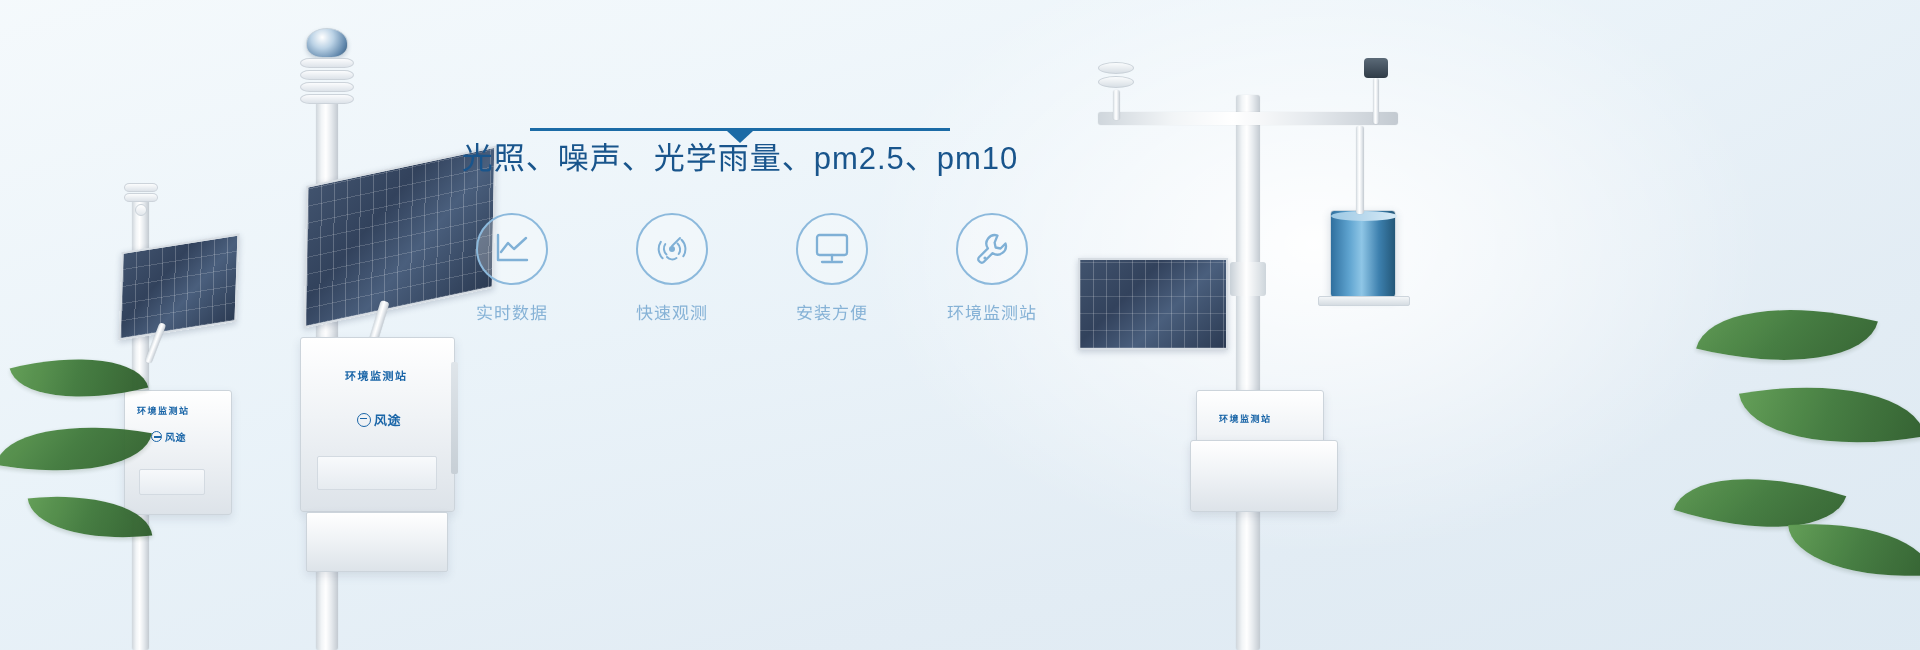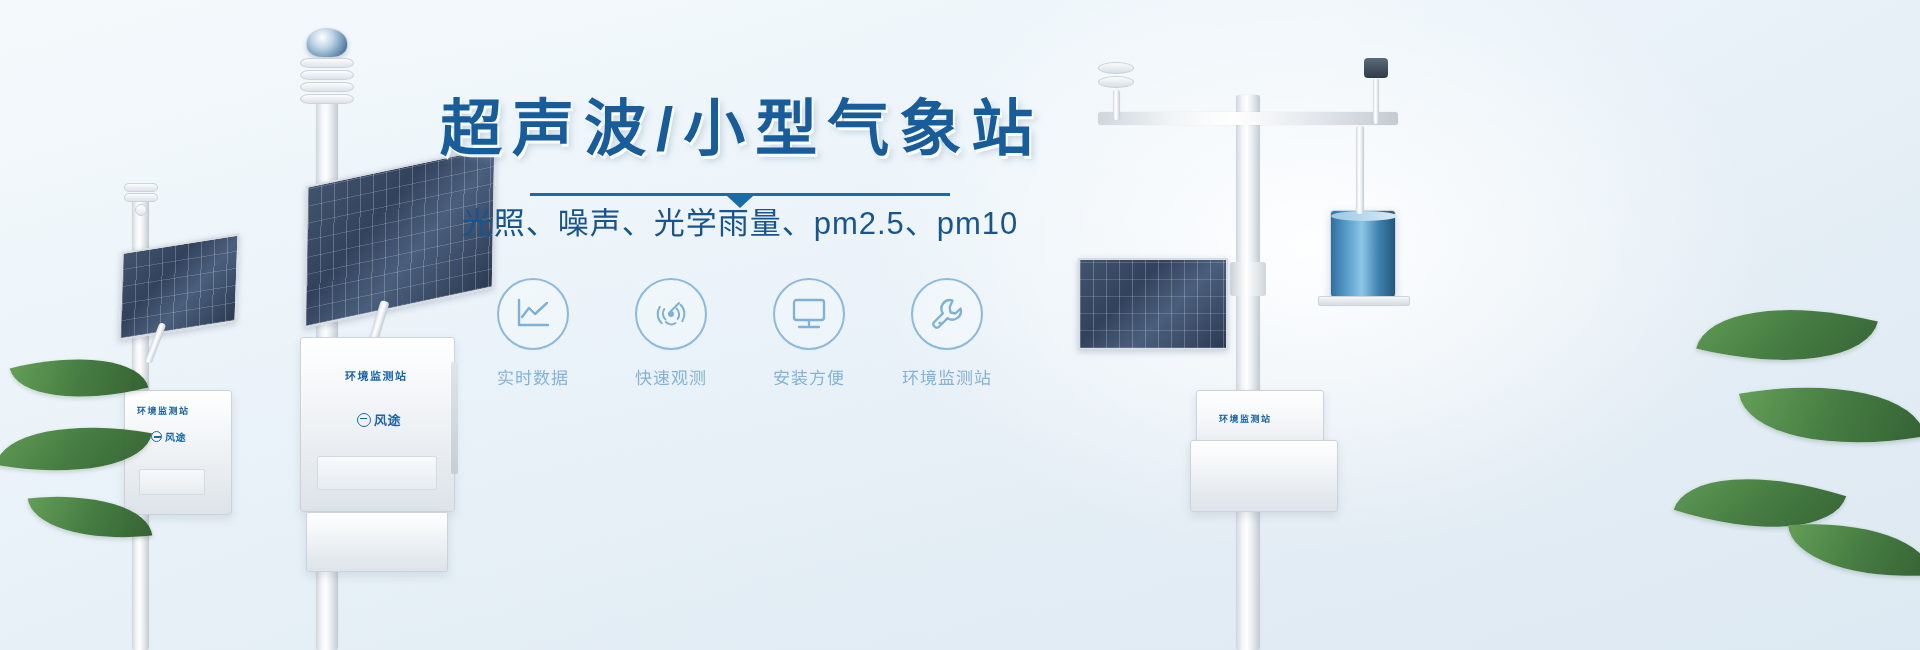--- a/index.html
+++ b/index.html
@@ -133,22 +133,22 @@
     font-size:31px;
     color:#19558c;
     letter-spacing:1px;
     line-height:1.55;
     white-space:nowrap;
   }
 
   
   .features{
     display:flex;
-    justify-content:center;
-    gap:42px;
+    justify-content:flex-end;
+    gap:64px;
     margin-top:30px;
   }
   .feature{ width:96px; text-align:center; }
   .f-circle{
     width:72px;height:72px;margin:0 auto;
     border:2px solid #8cb9dc;
     border-radius:50%;
     display:flex;align-items:center;justify-content:center;
     background:rgba(255,255,255,.25);
   }
@@ -259,21 +259,20 @@
   <div class="leaf" style="left:14px; top:352px; width:130px; height:52px; transform:rotate(-14deg);"></div>
   <div class="leaf v2" style="left:0px; top:420px; width:148px; height:58px; transform:rotate(10deg);"></div>
   <div class="leaf" style="left:30px; top:492px; width:120px; height:50px; transform:rotate(-6deg);"></div>
   <div class="leaf v2" style="left:1702px; top:300px; width:170px; height:70px; transform:rotate(14deg);"></div>
   <div class="leaf" style="left:1744px; top:378px; width:176px; height:74px; transform:rotate(-10deg);"></div>
   <div class="leaf v2" style="left:1680px; top:470px; width:160px; height:66px; transform:rotate(18deg);"></div>
   <div class="leaf" style="left:1790px; top:520px; width:140px; height:60px; transform:rotate(-4deg);"></div>
 
   <div class="content">
 
-    <div class="headline">超声波/小型气象站</div>
 
     <div class="divider"></div>
 
     <div class="sub" style="margin-top:4px;">光照、噪声、光学雨量、pm2.5、pm10</div>
 
     <div class="features">
 
       <div class="feature">
         <div class="f-circle">
           <svg width="36" height="34" viewBox="0 0 36 34" fill="none" stroke="#7fb0d6" stroke-width="2.4" stroke-linecap="round" stroke-linejoin="round">

